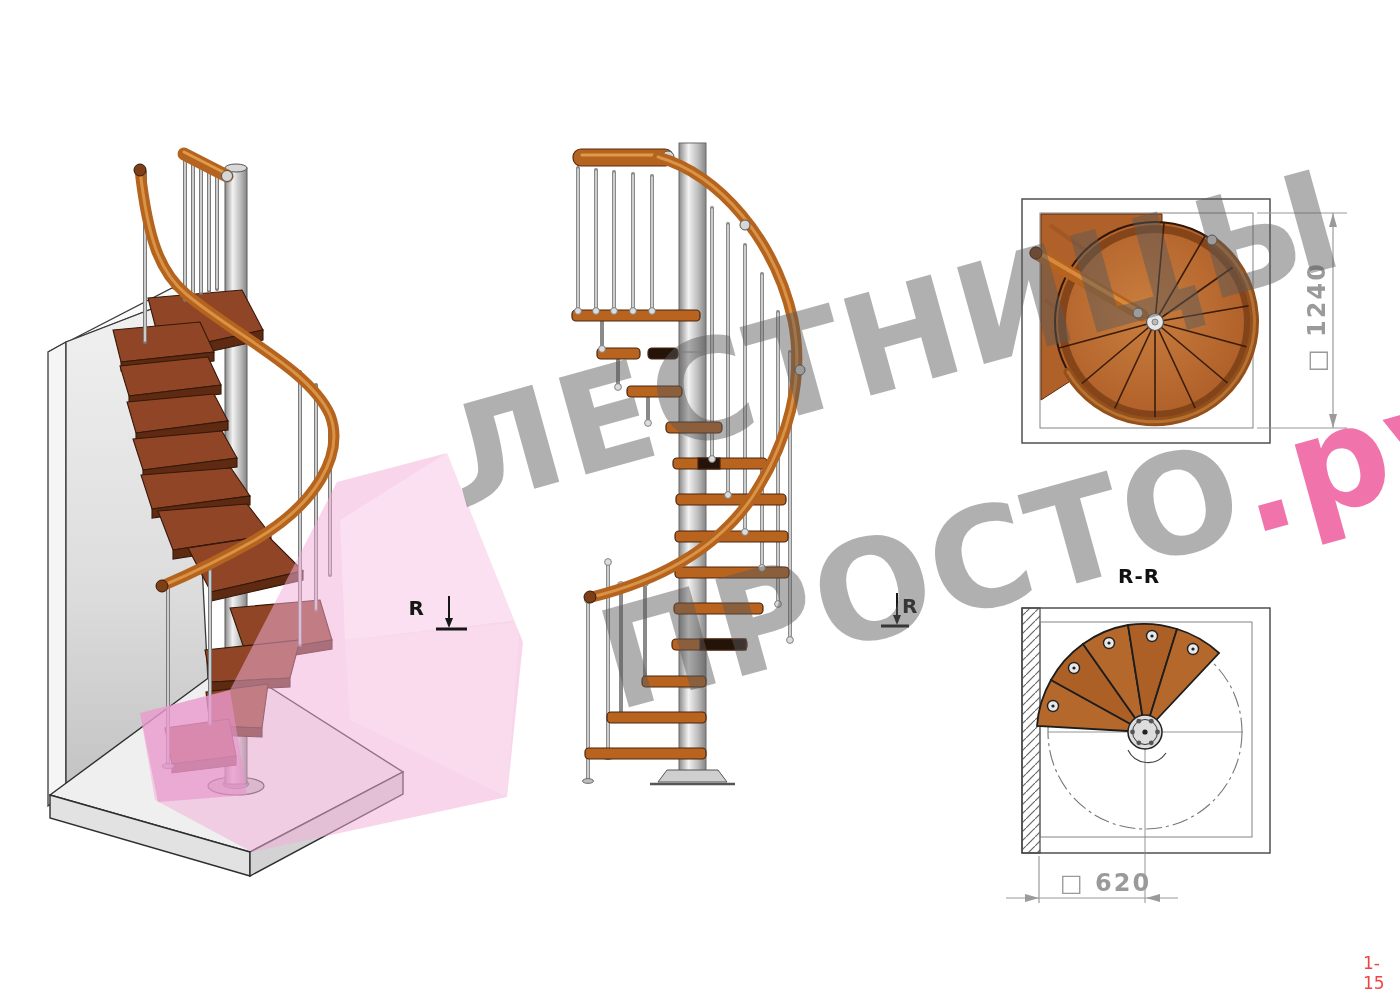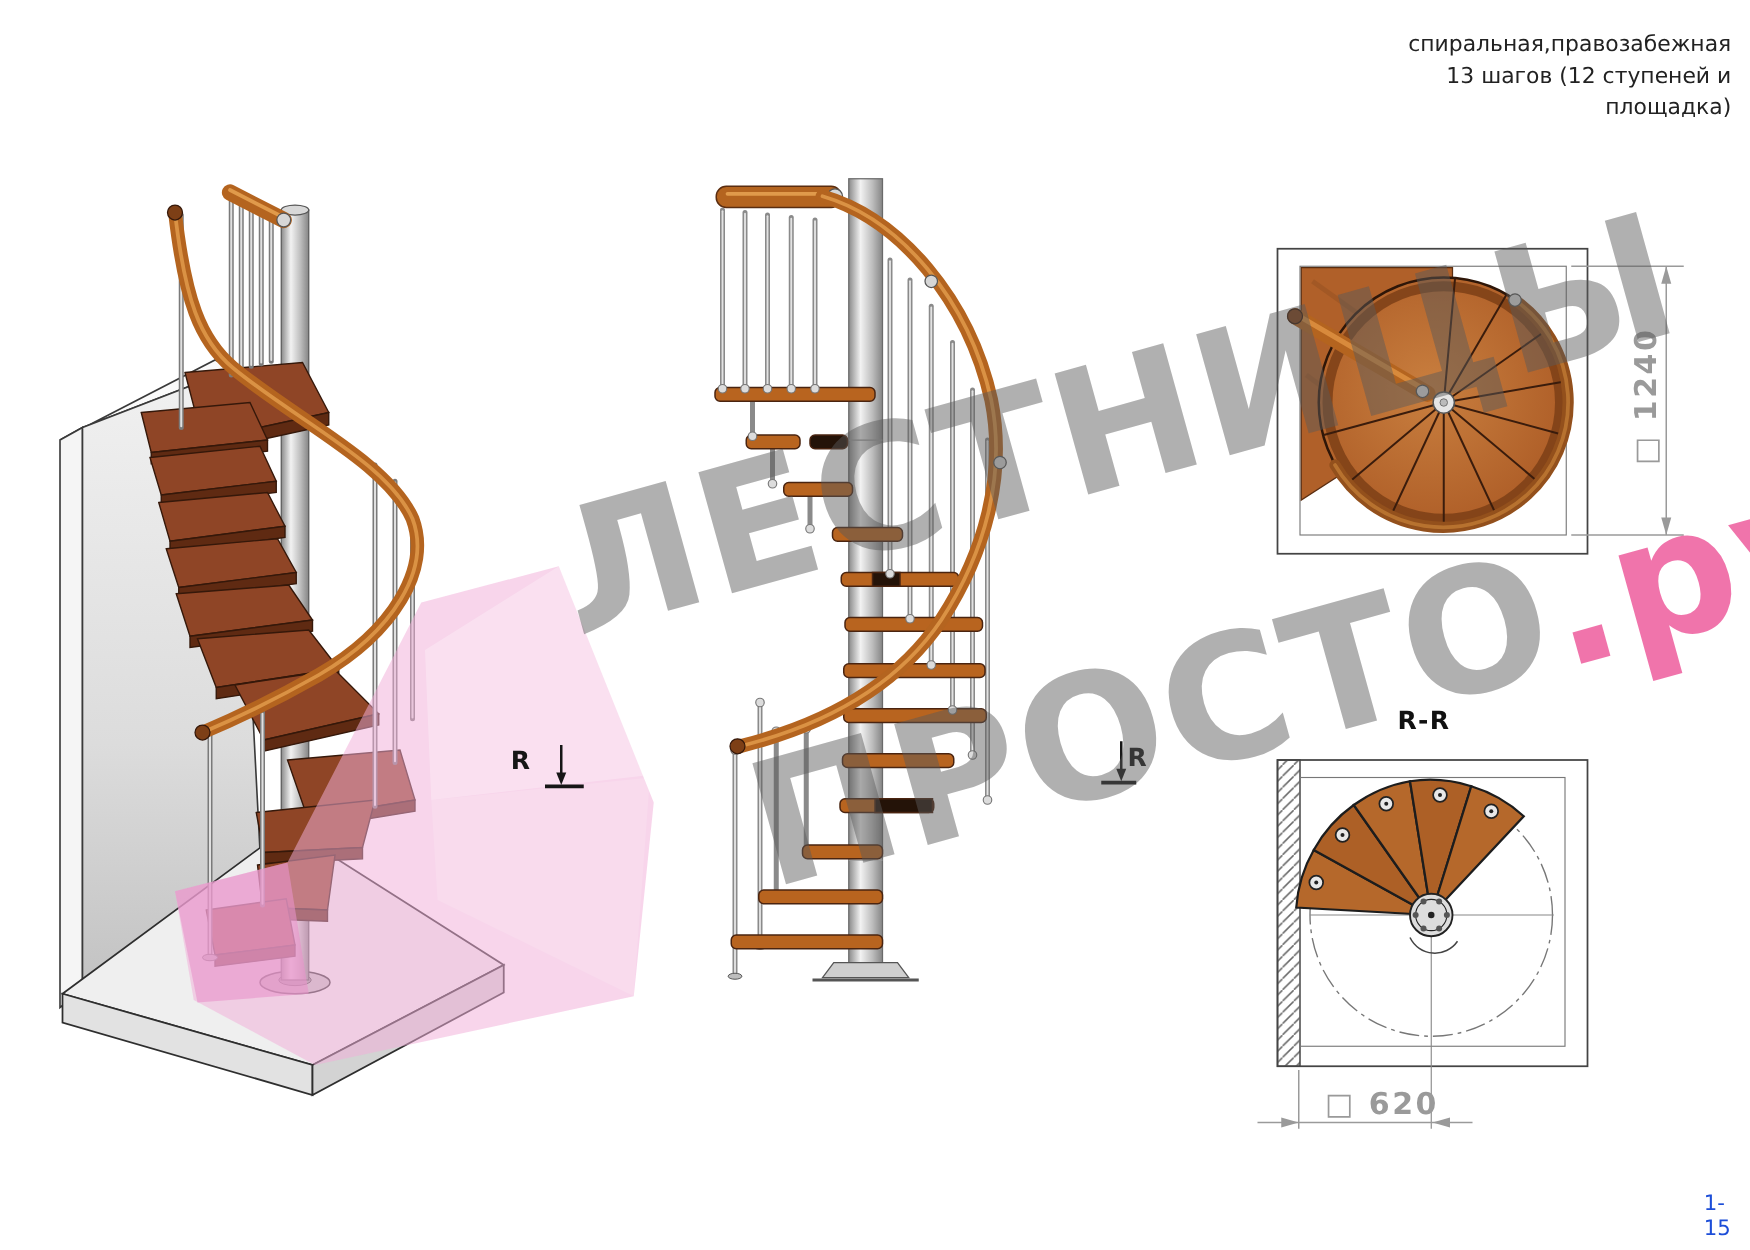--- a/index.html
+++ b/index.html
@@ -5,21 +5,21 @@
   html,body{margin:0;padding:0;background:#888;}
   .page{position:relative;width:1400px;height:1000px;background:#ffffff;overflow:hidden;
         font-family:"Liberation Sans",sans-serif;margin:0 auto;}
   .page svg{position:absolute;left:0;top:0;}
   .title-block{position:absolute;top:24px;right:15px;text-align:right;
         font-size:17.5px;line-height:25px;color:#222;font-weight:400;
         font-family:"DejaVu Sans","Liberation Sans",sans-serif;}
   .section-title{position:absolute;left:1118px;top:564px;width:60px;
         font-size:20px;font-weight:bold;color:#111;letter-spacing:1px;
         font-family:"DejaVu Sans","Liberation Sans",sans-serif;}
-  .page-number{position:absolute;left:1363px;top:953px;font-size:17px;color:#1d4ed8;
+  .page-number{position:absolute;left:1363px;top:953px;font-size:17px;color:#ef4444;
         font-family:"DejaVu Sans","Liberation Sans",sans-serif;}
   .watermark{position:absolute;left:338px;top:372px;width:1200px;
         transform:rotate(-15.5deg);transform-origin:0 0;pointer-events:none;
         font-family:"DejaVu Sans","Liberation Sans",sans-serif;font-weight:bold;
         font-size:138px;line-height:236px;white-space:nowrap;}
   .wm-line1{margin-left:82px;color:rgba(90,90,90,0.48);letter-spacing:2px;}
   .wm-line2{margin-left:178px;color:rgba(90,90,90,0.48);letter-spacing:2px;}
   .wm-accent{color:rgba(230,30,120,0.62);}
 </style>
 </head>
@@ -363,23 +363,18 @@
       <text x="1060" y="891" font-size="24" font-weight="bold" fill="#9a9a9a" stroke="none" letter-spacing="2" font-family="DejaVu Sans, Liberation Sans, sans-serif">□ 620</text>
     </g>
   </g>
 </svg>
 
   <div class="watermark">
     <div class="wm-line1">ЛЕСТНИЦЫ</div>
     <div class="wm-line2"><span>ПРОСТО</span><span class="wm-accent">.ру</span></div>
   </div>
 
-  <div class="title-block">
-    <div>спиральная,правозабежная</div>
-    <div>13 шагов (12 ступеней и</div>
-    <div>площадка)</div>
-  </div>
 
   <div class="section-title">R-R</div>
 
   <div class="page-number">1-15</div>
 
 </div>
 
 </body></html>

